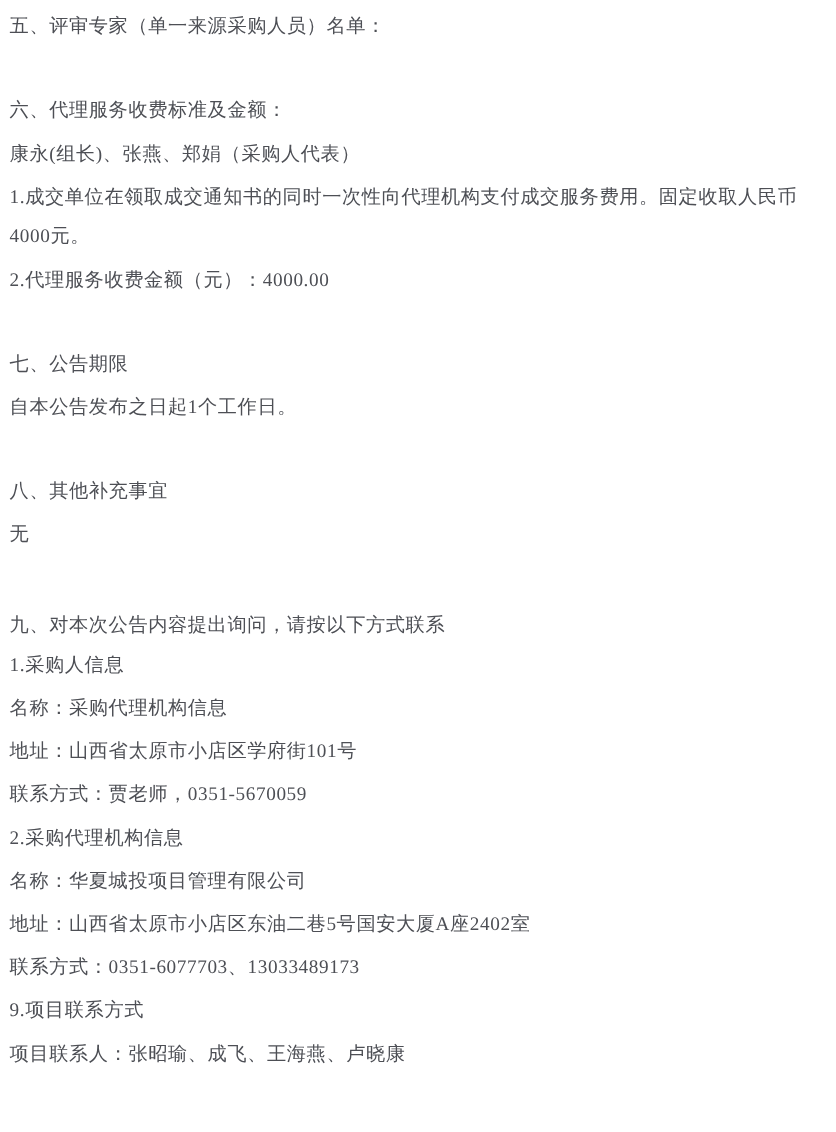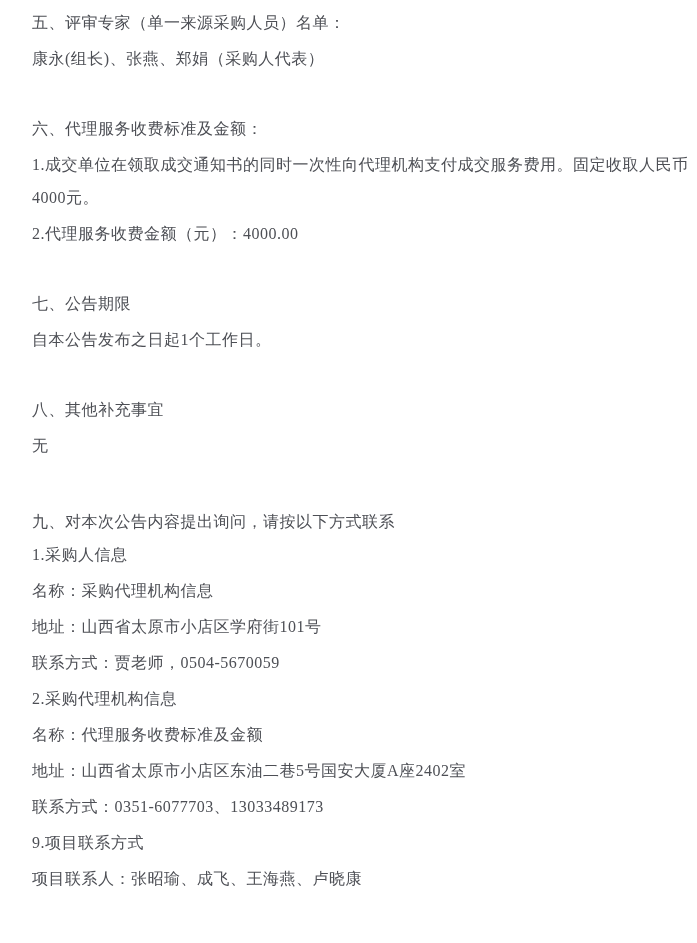--- a/index.html
+++ b/index.html
@@ -9,21 +9,21 @@
   body {
     width: 697px;
     height: 943px;
     background: #ffffff;
     overflow: hidden;
   }
   .doc {
     box-sizing: border-box;
     width: 697px;
     height: 943px;
-    padding: 12px 8px 0 32px;
+    padding: 12px 8px 0 8px;
     font-family: "Liberation Serif", "DejaVu Serif", serif;
     font-size: 16px;
     color: #4d4f55;
     letter-spacing: 0.5px;
   }
   .line {
     line-height: 21px;
     margin: 15px 0 0 0;
     white-space: nowrap;
   }
@@ -45,41 +45,41 @@
   .line.sub {
     margin-top: 12px;
   }
 </style>
 </head>
 <body>
 
 <div class="doc">
 
   <div class="line first">五、评审专家（单一来源采购人员）名单：</div>
+  <div class="line sect">六、代理服务收费标准及金额：</div>
+
   <div class="line">康永(组长)、张燕、郑娟（采购人代表）</div>
-
-  <div class="line sect">六、代理服务收费标准及金额：</div>
   <div class="line">1.成交单位在领取成交通知书的同时一次性向代理机构支付成交服务费用。固定收取人民币</div>
   <div class="line cont">4000元。</div>
   <div class="line">2.代理服务收费金额（元）：4000.00</div>
 
   <div class="line sect">七、公告期限</div>
   <div class="line">自本公告发布之日起1个工作日。</div>
 
   <div class="line sect">八、其他补充事宜</div>
   <div class="line">无</div>
 
   <div class="line sect-big">九、对本次公告内容提出询问，请按以下方式联系</div>
 
   <div class="line sub">1.采购人信息</div>
   <div class="line">名称：采购代理机构信息</div>
   <div class="line">地址：山西省太原市小店区学府街101号</div>
-  <div class="line">联系方式：贾老师，0504-5670059</div>
+  <div class="line">联系方式：贾老师，0351-5670059</div>
 
   <div class="line">2.采购代理机构信息</div>
-  <div class="line">名称：代理服务收费标准及金额</div>
+  <div class="line">名称：华夏城投项目管理有限公司</div>
   <div class="line">地址：山西省太原市小店区东油二巷5号国安大厦A座2402室</div>
   <div class="line">联系方式：0351-6077703、13033489173</div>
 
   <div class="line">9.项目联系方式</div>
   <div class="line">项目联系人：张昭瑜、成飞、王海燕、卢晓康</div>
 
 </div>
 
 </body></html>

